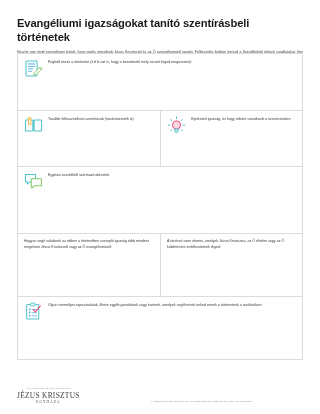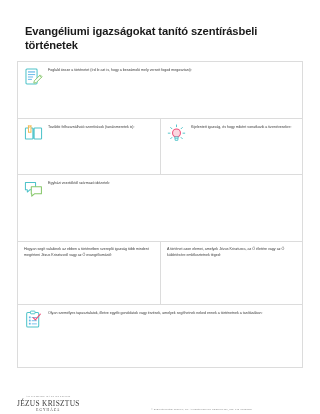--- a/index.html
+++ b/index.html
@@ -17,21 +17,21 @@
   .page {
     position: relative;
     width: 320px;
     height: 414px;
     background: #ffffff;
     padding: 0;
   }
 
   
   .doc-title {
-    margin: 8px;
+    margin: 0;
     padding: 16px 17px 0 17px;
     font-size: 11.2px;
     font-weight: bold;
     letter-spacing: -0.12px;
     line-height: 1.25;
     color: #1a1a1a;
   }
 
   .intro {
     margin: 0;

